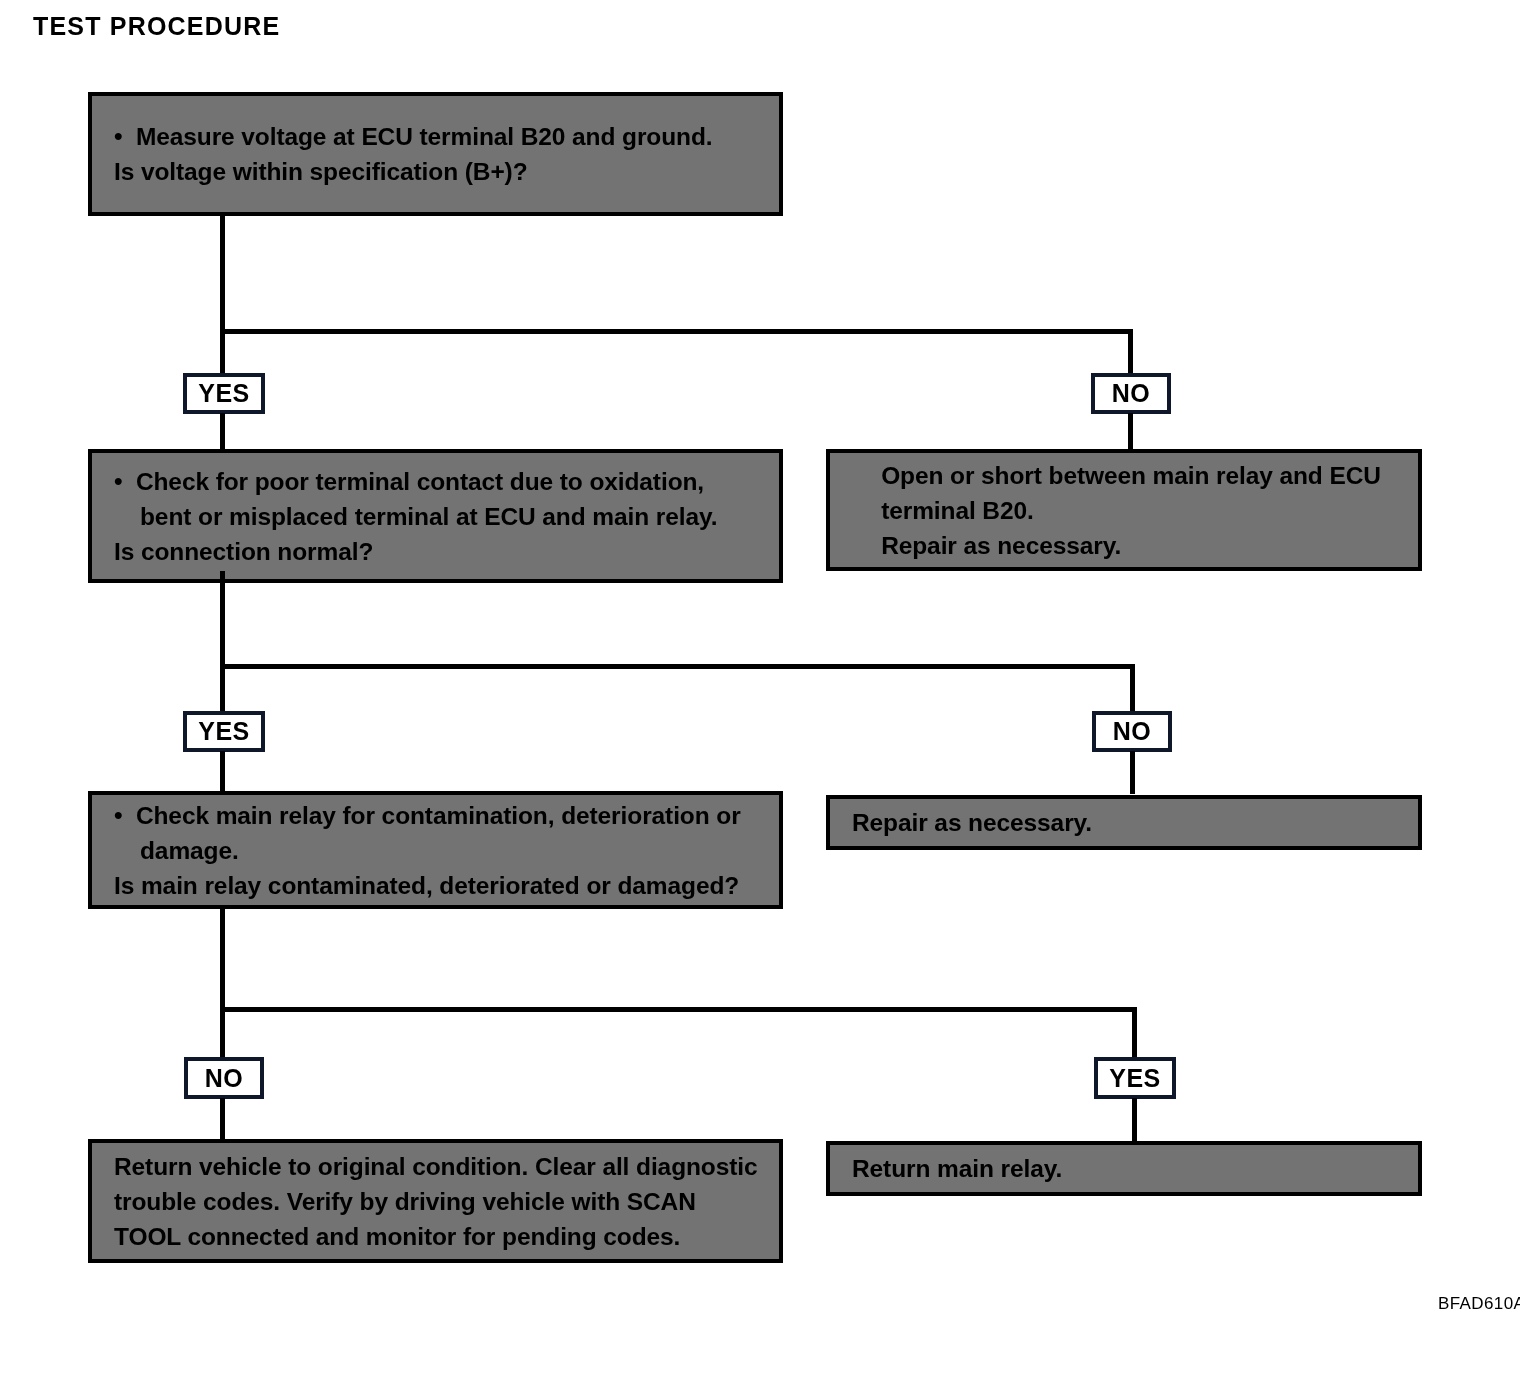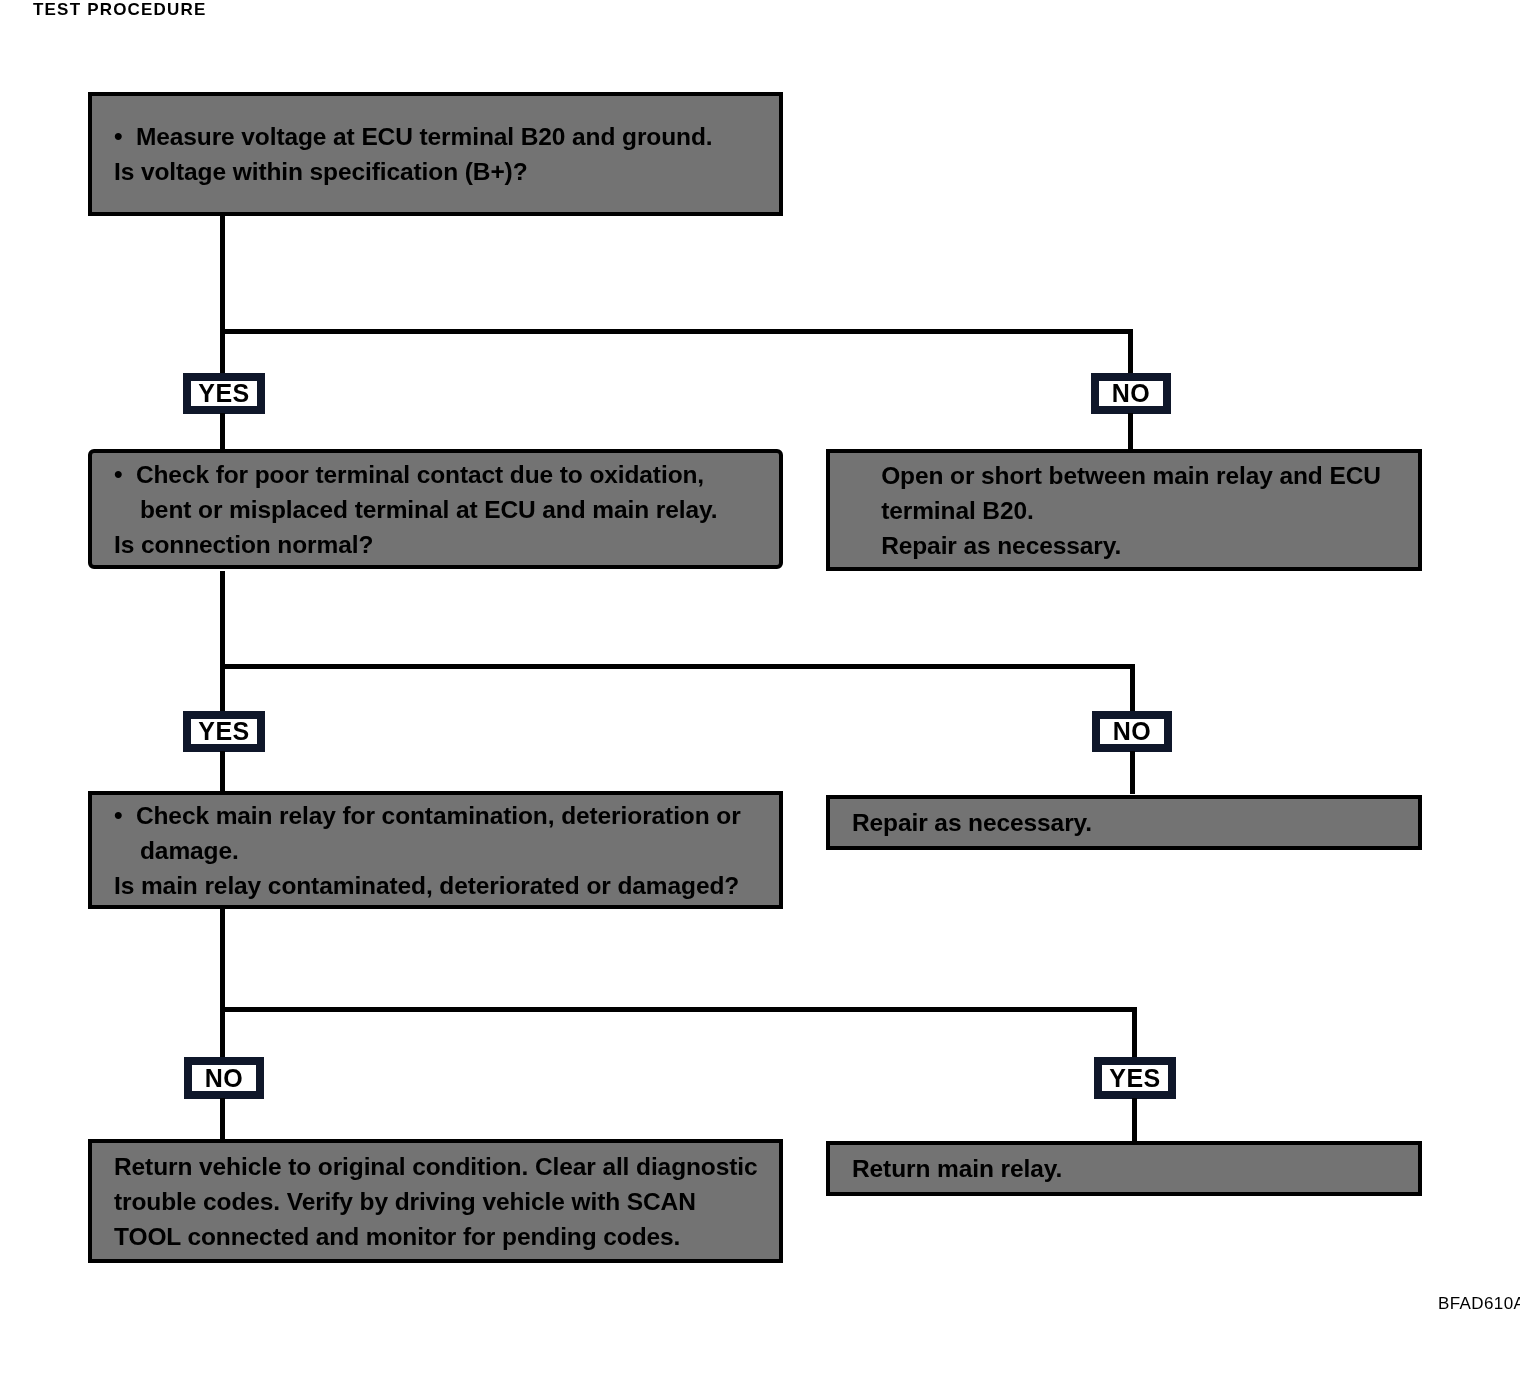--- a/index.html
+++ b/index.html
@@ -17,22 +17,22 @@
   }
   #stage {
     position: absolute;
     left: 0; top: 0;
     width: 1520px;
     height: 1378px;
   }
   .page-title {
     position: absolute;
     left: 33px;
-    top: 0;
-    font-size: 17px;
+    top: 12px;
+    font-size: 25px;
     font-weight: bold;
     letter-spacing: 1.2px;
     white-space: pre;
   }
   .flow-box {
     position: absolute;
     box-sizing: border-box;
     border: 4px solid #000;
     background: #737373;
     display: flex;
@@ -46,21 +46,21 @@
     font-weight: bold;
     letter-spacing: -0.1px;
   }
   .box-text-wrap {
     padding-left: 22px;
     padding-right: 8px;
   }
   .connector-box {
     position: absolute;
     box-sizing: border-box;
-    border: 8px solid #0f172a;
+    border: 4px solid #0f172a;
     background: #fff;
     display: flex;
     align-items: center;
     justify-content: center;
     font-size: 25px;
     font-weight: bold;
     letter-spacing: 0.5px;
   }
   .vline {
     position: absolute;
@@ -103,21 +103,21 @@
 
   <div class="vline" style="left:1128px; top:329px; height:46px;"></div>
 
   <div class="connector-box" style="left:183px; top:373px; width:82px; height:41px;">YES</div>
   <div class="connector-box" style="left:1091px; top:373px; width:80px; height:41px;">NO</div>
 
   <div class="vline" style="left:220px; top:413px; height:38px;"></div>
 
   <div class="vline" style="left:1128px; top:413px; height:38px;"></div>
 
-  <div class="flow-box" style="left:88px; top:449px; width:695px; height:120px;border-radius:6px;">
+  <div class="flow-box" style="left:88px; top:449px; width:695px; height:134px;">
     <div class="box-text-wrap">
       <div class="line">•  Check for poor terminal contact due to oxidation,</div>
       <div class="line" style="padding-left:26px;">bent or misplaced terminal at ECU and main relay.</div>
       <div class="line">Is connection normal?</div>
     </div>
   </div>
 
   <div class="flow-box" style="left:826px; top:449px; width:596px; height:122px;align-items:center;">
     <div class="box-text-wrap">
       <div class="line">Open or short between main relay and ECU</div>

